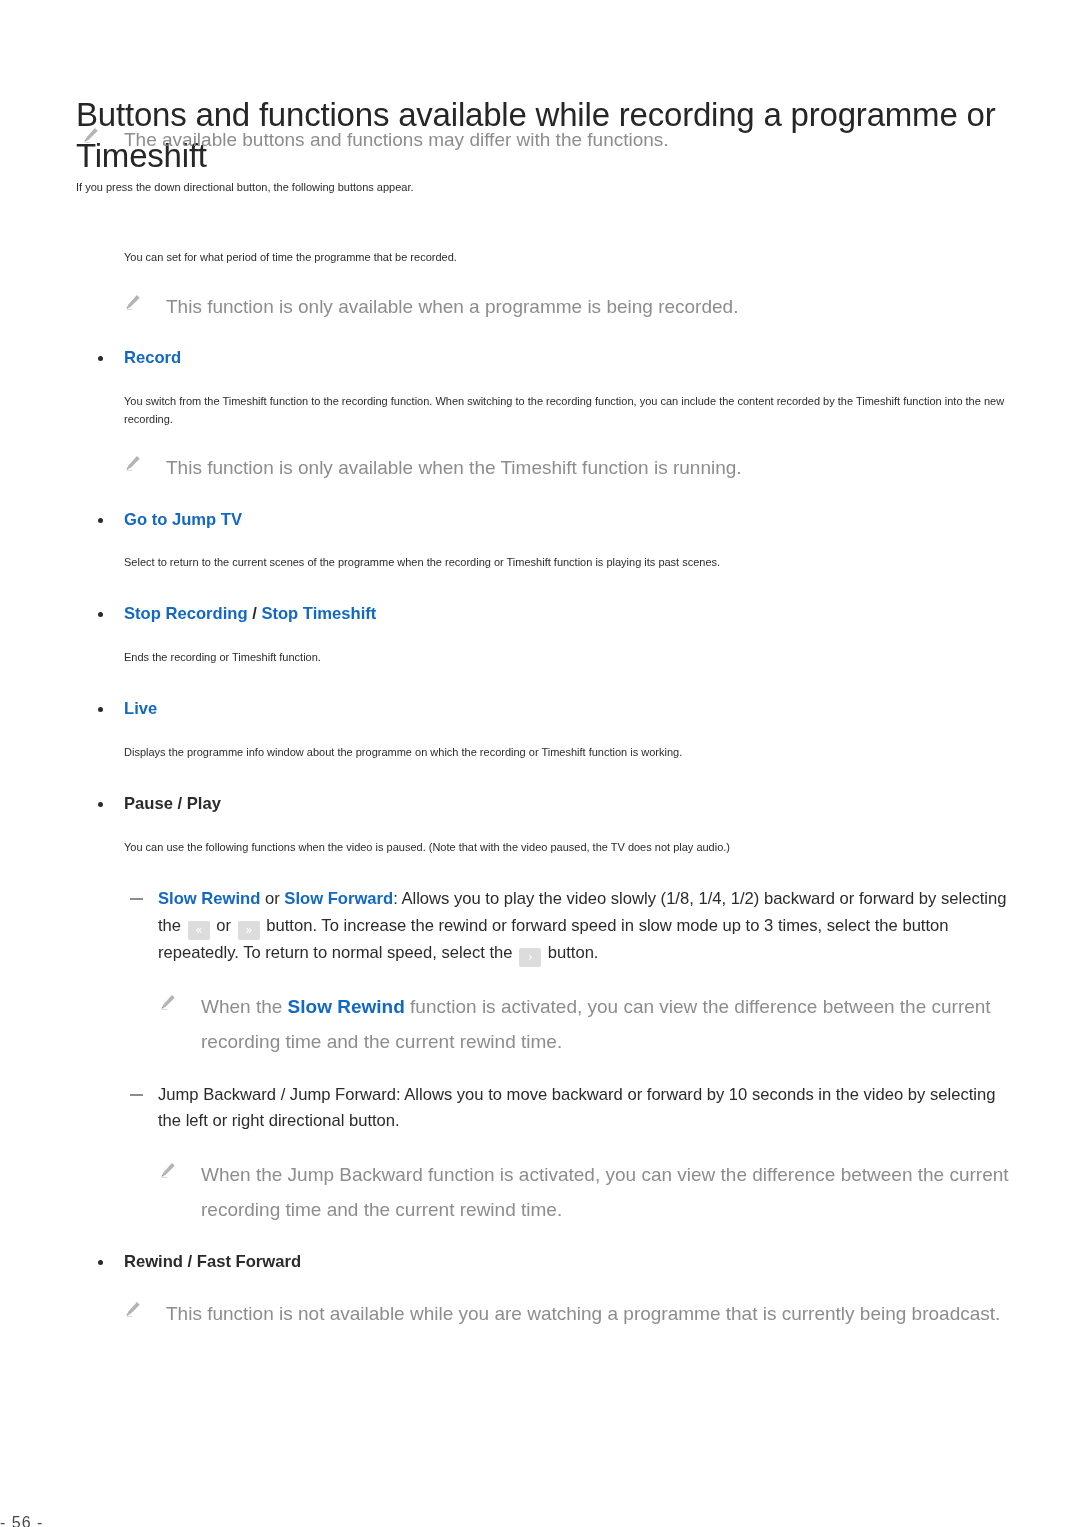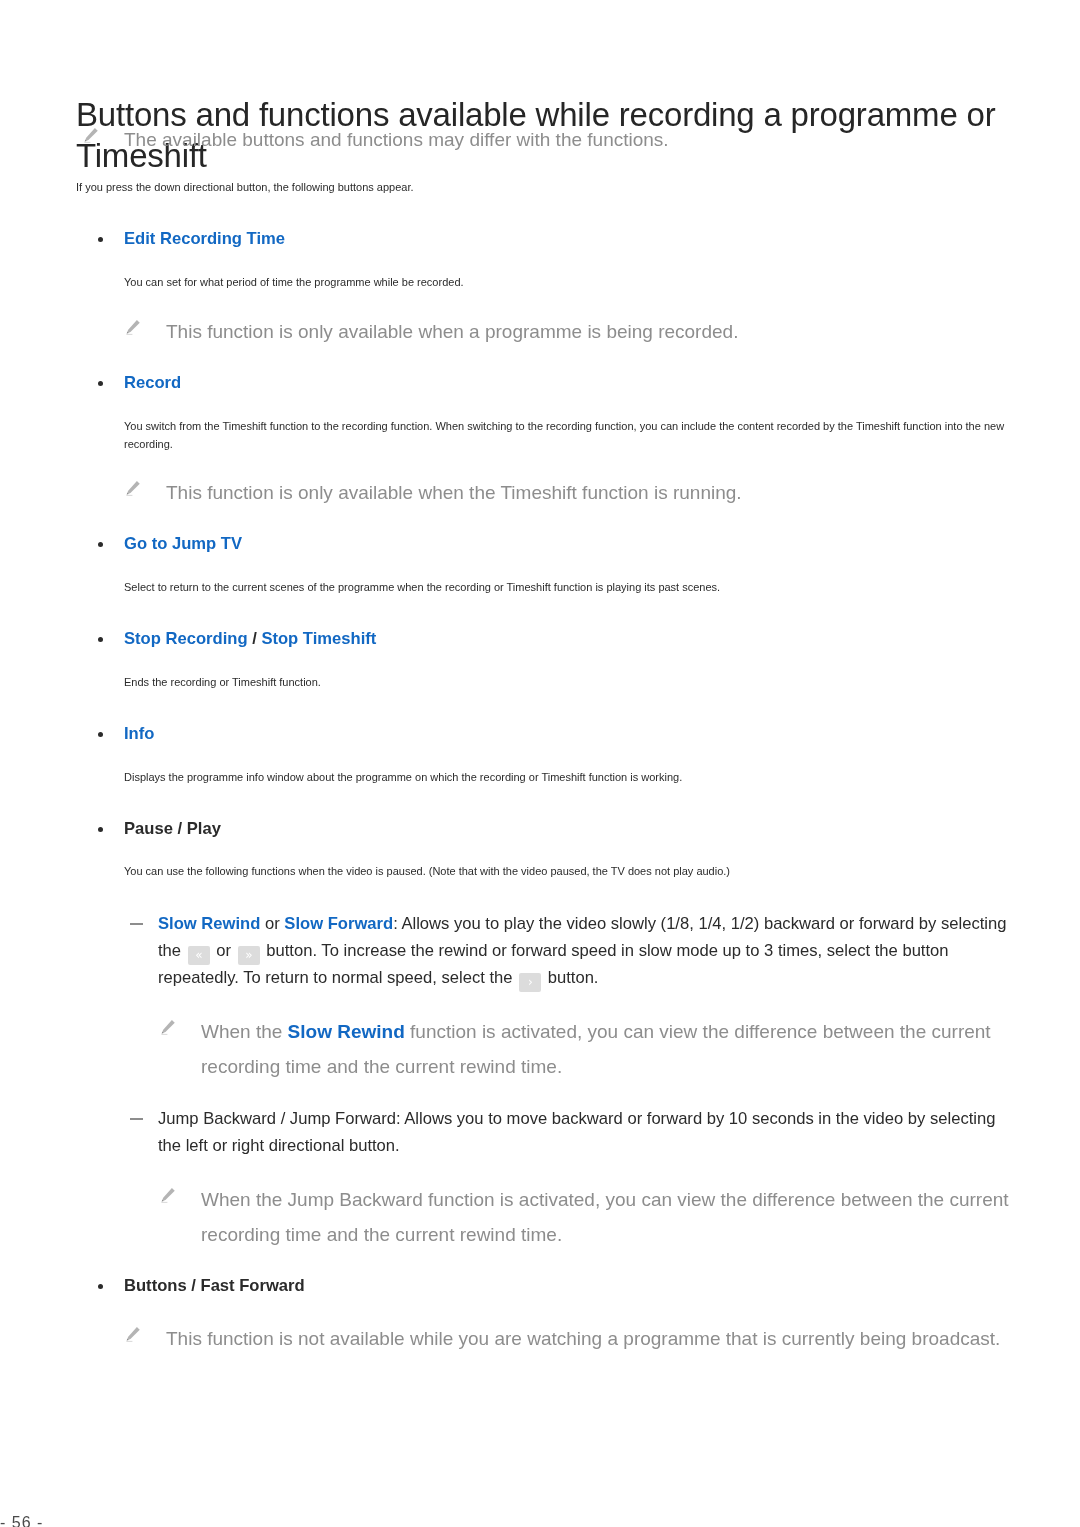--- a/index.html
+++ b/index.html
@@ -181,28 +181,24 @@
       </svg>
       <span>The available buttons and functions may differ with the functions.</span>
     </div>
 
     <div class="sp-md"></div>
 
     <p class="para root">If you press the down directional button, the following buttons appear.</p>
 
     <div class="sp-lg"></div>
 
-    <div class="bullet-item">
-      <span class="dot"></span>
-      <span class="btxt lnk">Edit Recording Time</span>
-    </div>
-
-    <div class="sp-md"></div>
-
-    <p class="para indent">You can set for what period of time the programme while be recorded.</p>
+
+    <div class="sp-md"></div>
+
+    <p class="para indent">You can set for what period of time the programme that be recorded.</p>
 
     <div class="sp-md"></div>
 
     <div class="note level-1">
       <svg class="pencil-icon" viewBox="0 0 24 24">
         <path d="M17.2 2.6 L21 6.4 L8.6 18.8 L3.6 20.8 L5.6 15.8 Z" fill="#b4b4b4"></path>
         <path d="M4.4 18.2 L6.2 20 L3.6 20.8 Z" fill="#8d8d8d"></path>
         <rect x="3.2" y="21.2" width="8" height="1.1" fill="#cfcfcf"></rect>
       </svg>
       <span>This function is only available when a programme is being recorded.</span>
@@ -249,21 +245,21 @@
     </div>
 
     <div class="sp-md"></div>
 
     <p class="para indent">Ends the recording or Timeshift function.</p>
 
     <div class="sp-lg"></div>
 
     <div class="bullet-item">
       <span class="dot"></span>
-      <span class="btxt lnk">Info</span>
+      <span class="btxt lnk">Live</span>
     </div>
 
     <div class="sp-md"></div>
 
     <p class="para indent">Displays the programme info window about the programme on which the recording or Timeshift function is working.</p>
 
     <div class="sp-lg"></div>
 
     <div class="bullet-item">
       <span class="dot"></span>
@@ -307,21 +303,21 @@
         <path d="M4.4 18.2 L6.2 20 L3.6 20.8 Z" fill="#8d8d8d"></path>
         <rect x="3.2" y="21.2" width="8" height="1.1" fill="#cfcfcf"></rect>
       </svg>
       <span>When the Jump Backward function is activated, you can view the difference between the current recording time and the current rewind time.</span>
     </div>
 
     <div class="sp-md"></div>
 
     <div class="bullet-item">
       <span class="dot"></span>
-      <span class="btxt">Buttons / Fast Forward</span>
+      <span class="btxt">Rewind / Fast Forward</span>
     </div>
 
     <div class="sp-md"></div>
 
     <div class="note level-1">
       <svg class="pencil-icon" viewBox="0 0 24 24">
         <path d="M17.2 2.6 L21 6.4 L8.6 18.8 L3.6 20.8 L5.6 15.8 Z" fill="#b4b4b4"></path>
         <path d="M4.4 18.2 L6.2 20 L3.6 20.8 Z" fill="#8d8d8d"></path>
         <rect x="3.2" y="21.2" width="8" height="1.1" fill="#cfcfcf"></rect>
       </svg>

